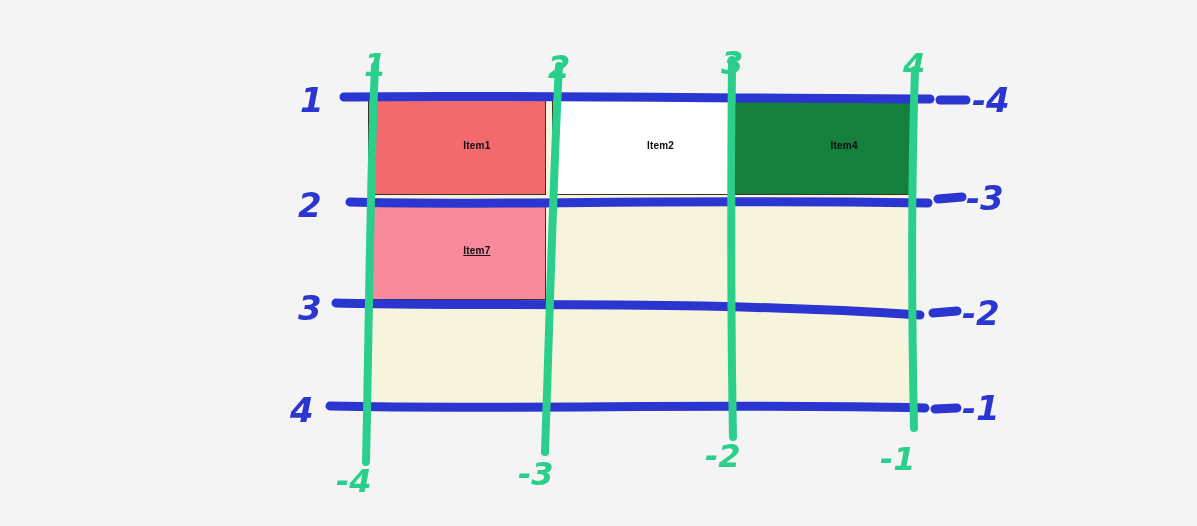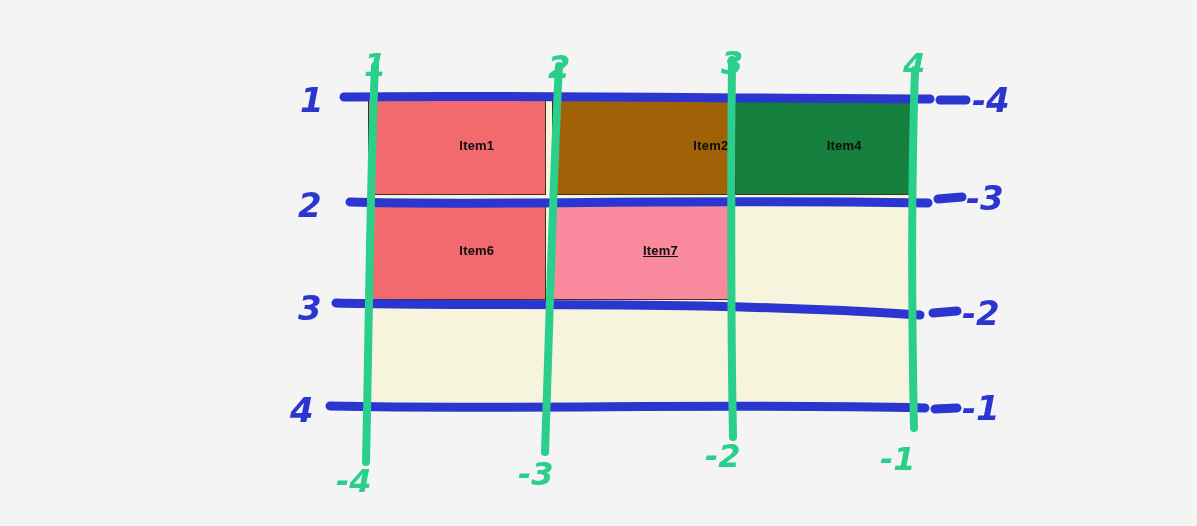--- a/index.html
+++ b/index.html
@@ -32,21 +32,21 @@
     grid-template-columns: 1fr 1fr 1fr;
     grid-template-rows: 1fr 1fr 1fr;
     gap: 6px;
     box-sizing: border-box;
     padding: 1px;
   }
   .cell {
     display: flex;
     align-items: center;
     justify-content: center;
-    font-size: 13px;
+    font-size: 10px;
     font-weight: bold;
     color: #0d0d12;
     border: 1px solid #3a3226;
     box-sizing: border-box;
     letter-spacing: 0.2px;
     padding-left: 40px;
   }
   svg.overlay {
     position: absolute;
     left: 0;
@@ -74,28 +74,25 @@
 </style>
 </head>
 <body style="background: rgb(244, 244, 245);">
 
 <div id="stage">
 
   <div class="grid-wrap" style="background: rgb(247, 244, 221);">
     <div class="cell" style="background: rgb(242, 105, 110); border-color: rgb(58, 50, 38);">
         <span>Item1</span>
       </div>
-    <div class="cell" style="background: #a16207; border-color: rgb(58, 50, 38); justify-content: flex-end;">
+    <div class="cell" style="background: #ffffff; border-color: rgb(58, 50, 38);">
         <span>Item2</span>
       </div>
     <div class="cell" style="background: #15803d; border-color: rgb(58, 50, 38);">
         <span>Item4</span>
-      </div>
-    <div class="cell" style="background: rgb(242, 105, 110); border-color: rgb(58, 50, 38);">
-        <span>Item6</span>
       </div>
     <div class="cell" style="background: rgb(249, 138, 158); border-color: rgb(58, 50, 38); text-decoration: underline;">
         <span>Item7</span>
       </div>
   </div>
 
   <svg class="overlay" viewBox="0 0 1197 526">
     <g fill="none" stroke-linecap="round" stroke-linejoin="round">
 
       <path d="M344,97 C470,95 700,98 930,99" stroke="#2b35cf" stroke-width="9"></path>

